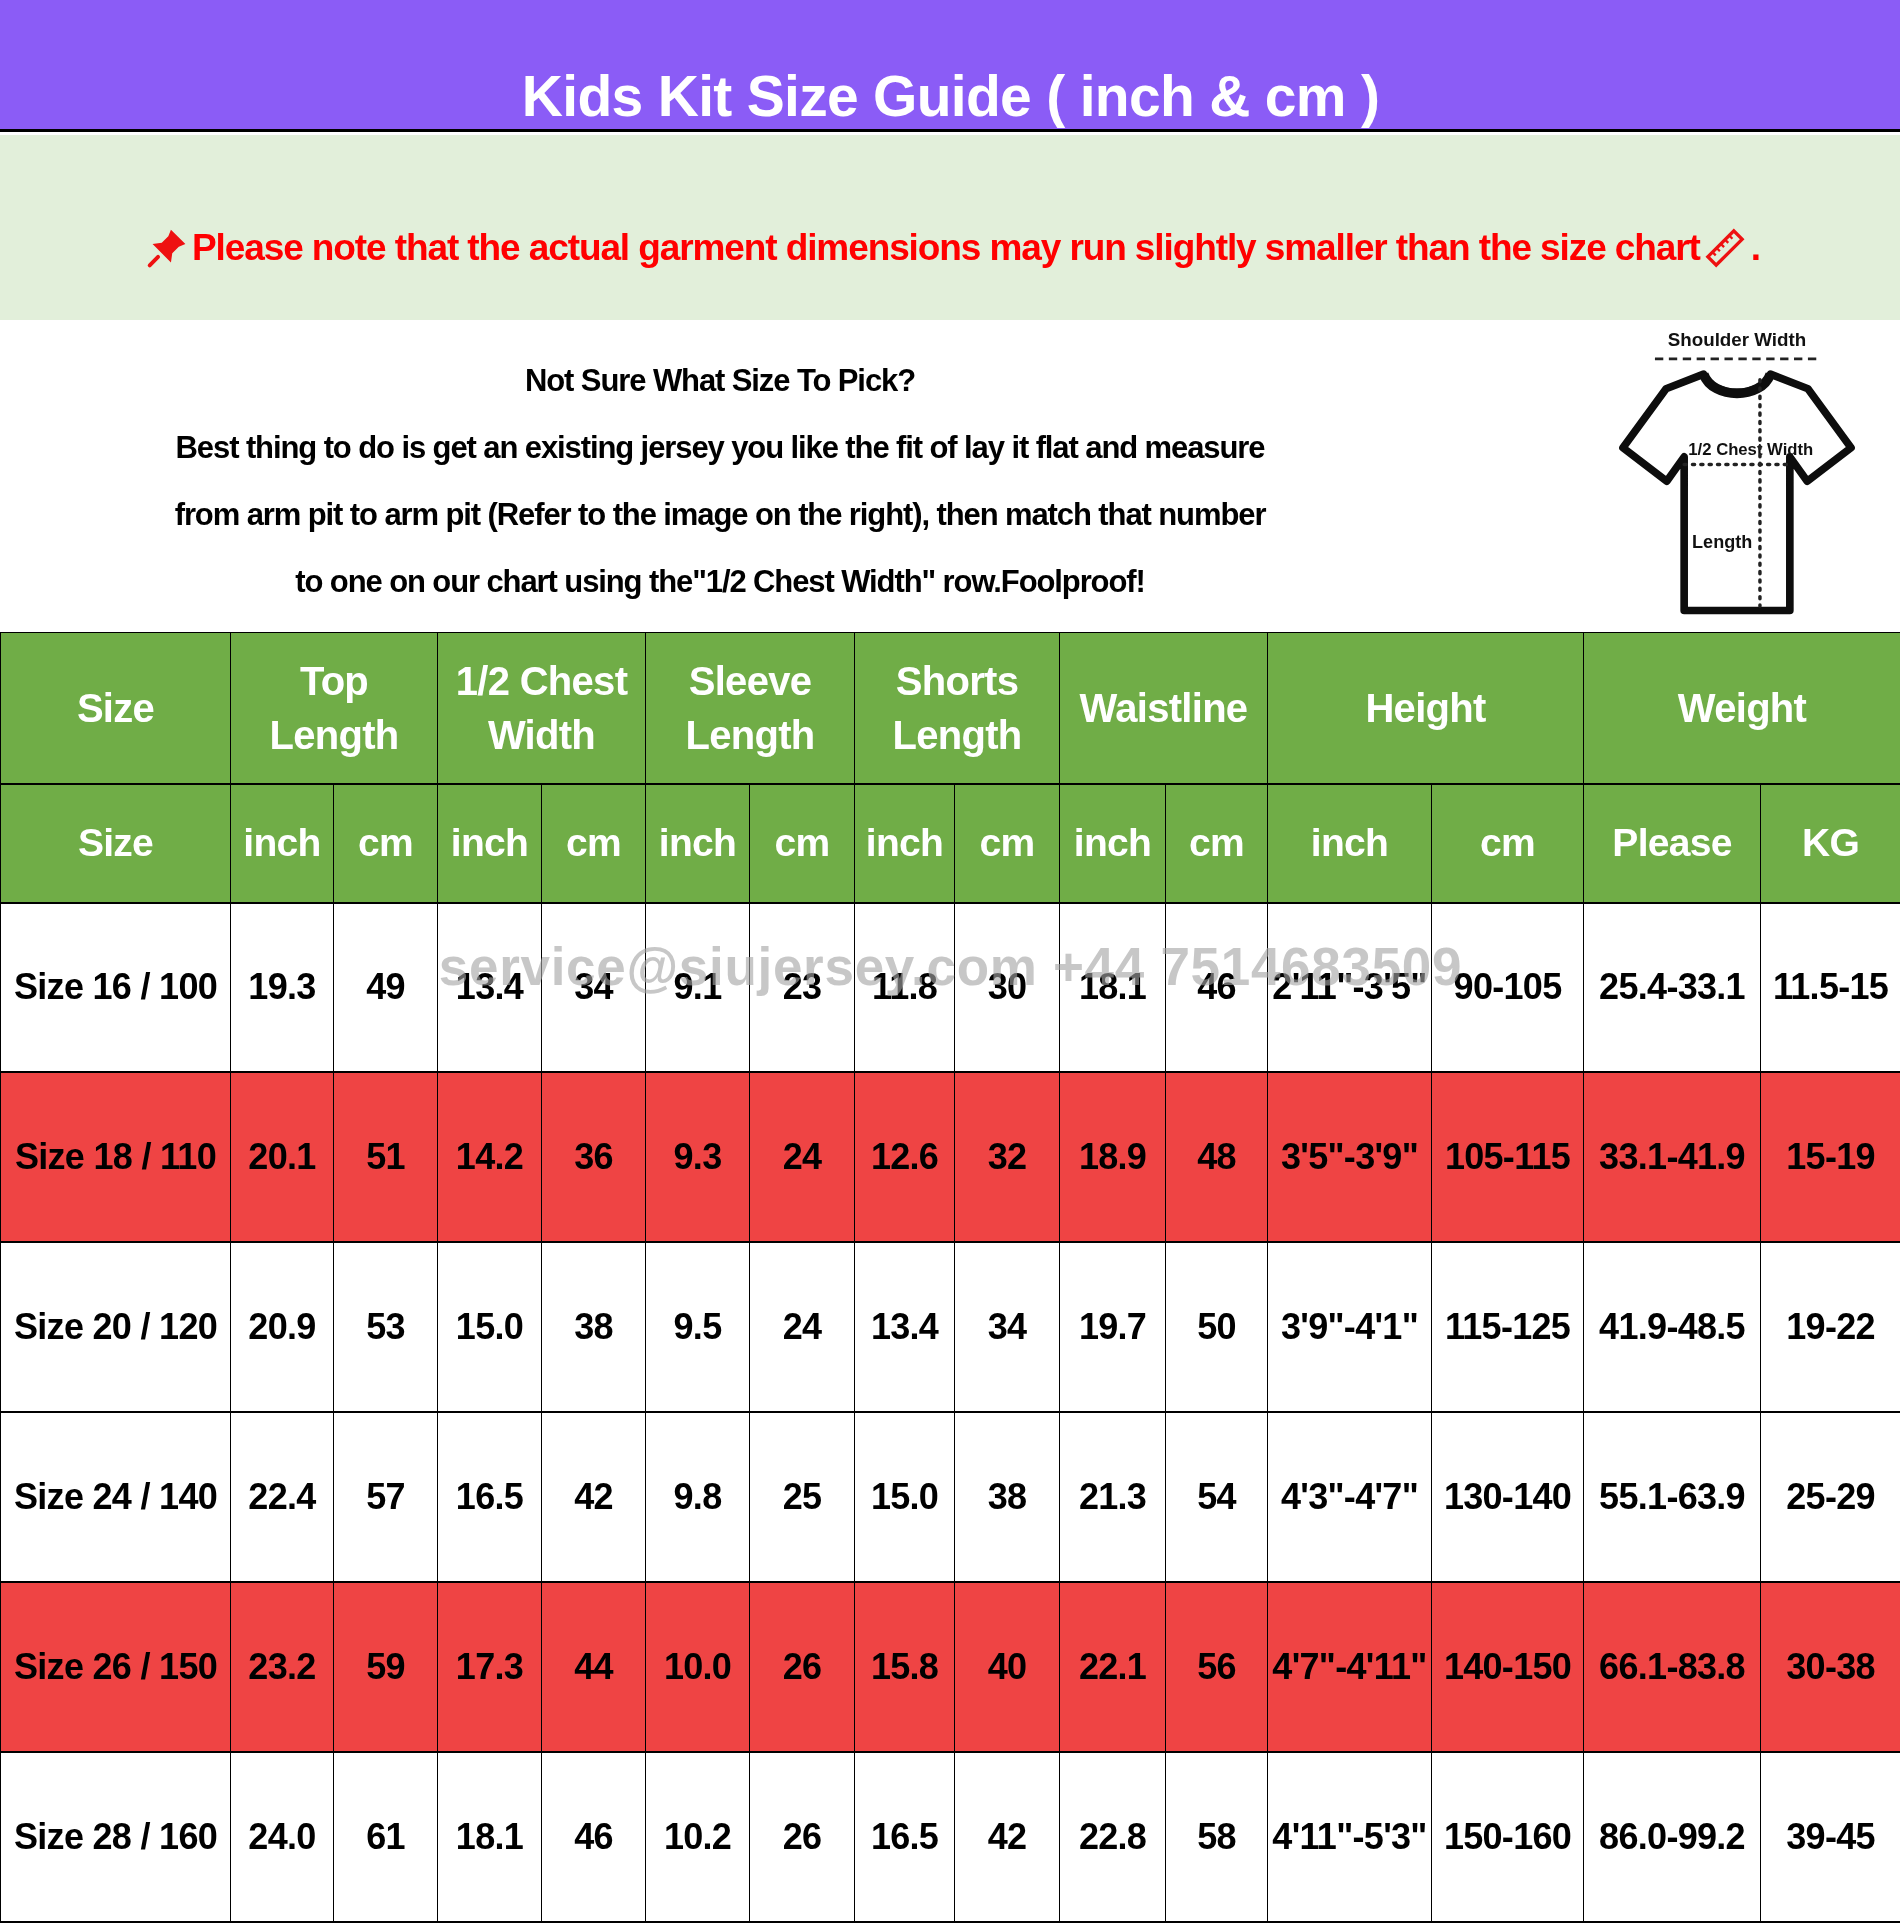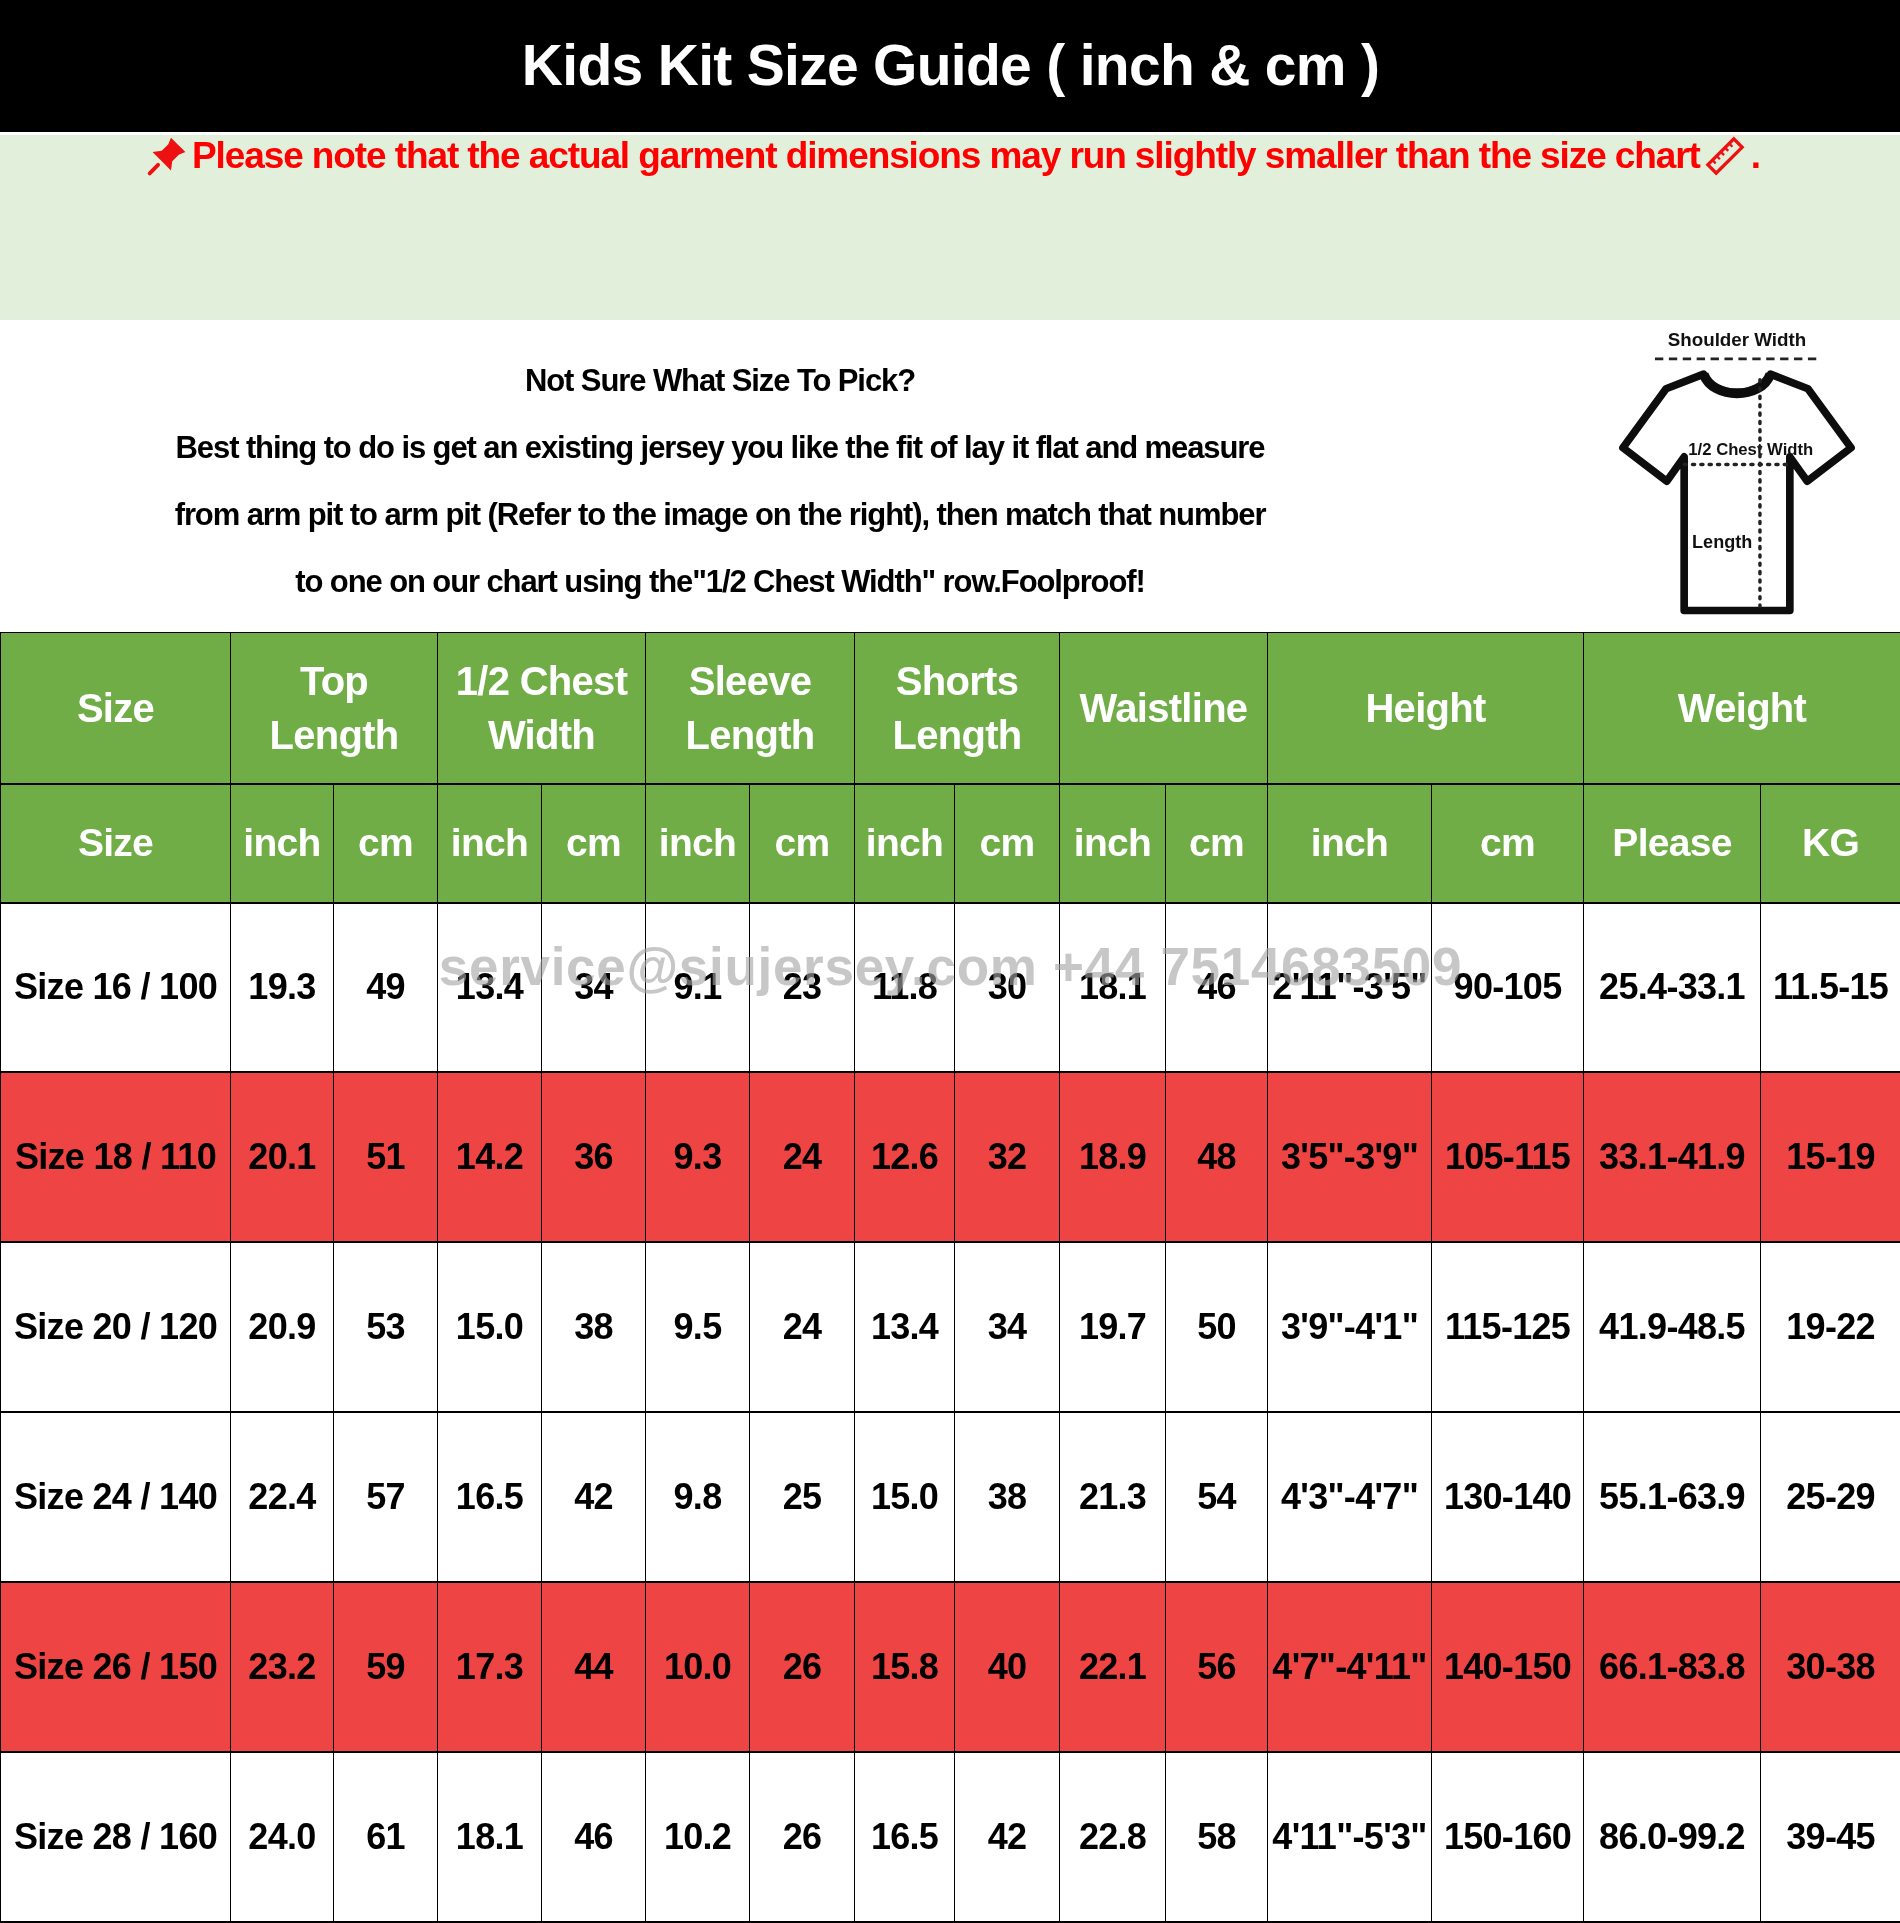--- a/index.html
+++ b/index.html
@@ -5,29 +5,29 @@
   * { margin:0; padding:0; box-sizing:border-box; }
   html,body { background:#ffffff; }
   .page {
     position:relative; width:1901px; height:1923px; overflow:hidden;
     font-family:"Liberation Sans","DejaVu Sans",sans-serif; font-weight:bold;
     font-stretch:condensed; background:#ffffff;
   }
   
   .title-bar {
     position:absolute; top:0; left:0; width:1901px; height:132px;
-    background:#000000; border-bottom:3px solid #000;
-    display:flex; align-items:center; justify-content:center;
+    background:#8b5cf6; border-bottom:3px solid #000;
+    display:flex; align-items:flex-end; justify-content:center;
   }
   .title-bar h1 { color:#fff; font-size:57px; letter-spacing:-0.7px; }
   
   .notice {
     position:absolute; top:135px; left:0; width:1901px; height:228px;
     background:#e2efda; border-bottom:3px solid #6d28d9;
-    display:flex; flex-direction:column; align-items:center;
+    display:flex; flex-direction:column; justify-content:center; align-items:center;
     row-gap:36px; color:#ff0000;
   }
   .notice .line { font-size:37px; letter-spacing:-1.1px; white-space:nowrap; display:flex; align-items:center; }
   .notice svg { margin:0 4.5px; }
   
   .help { position:absolute; top:320px; left:0; width:1901px; height:312px; background:#fff; }
   .help-text {
     position:absolute; left:13.5px; top:27px; width:1413px;
     text-align:center; color:#000; font-size:31px; letter-spacing:-1.1px; line-height:67px;
   }

